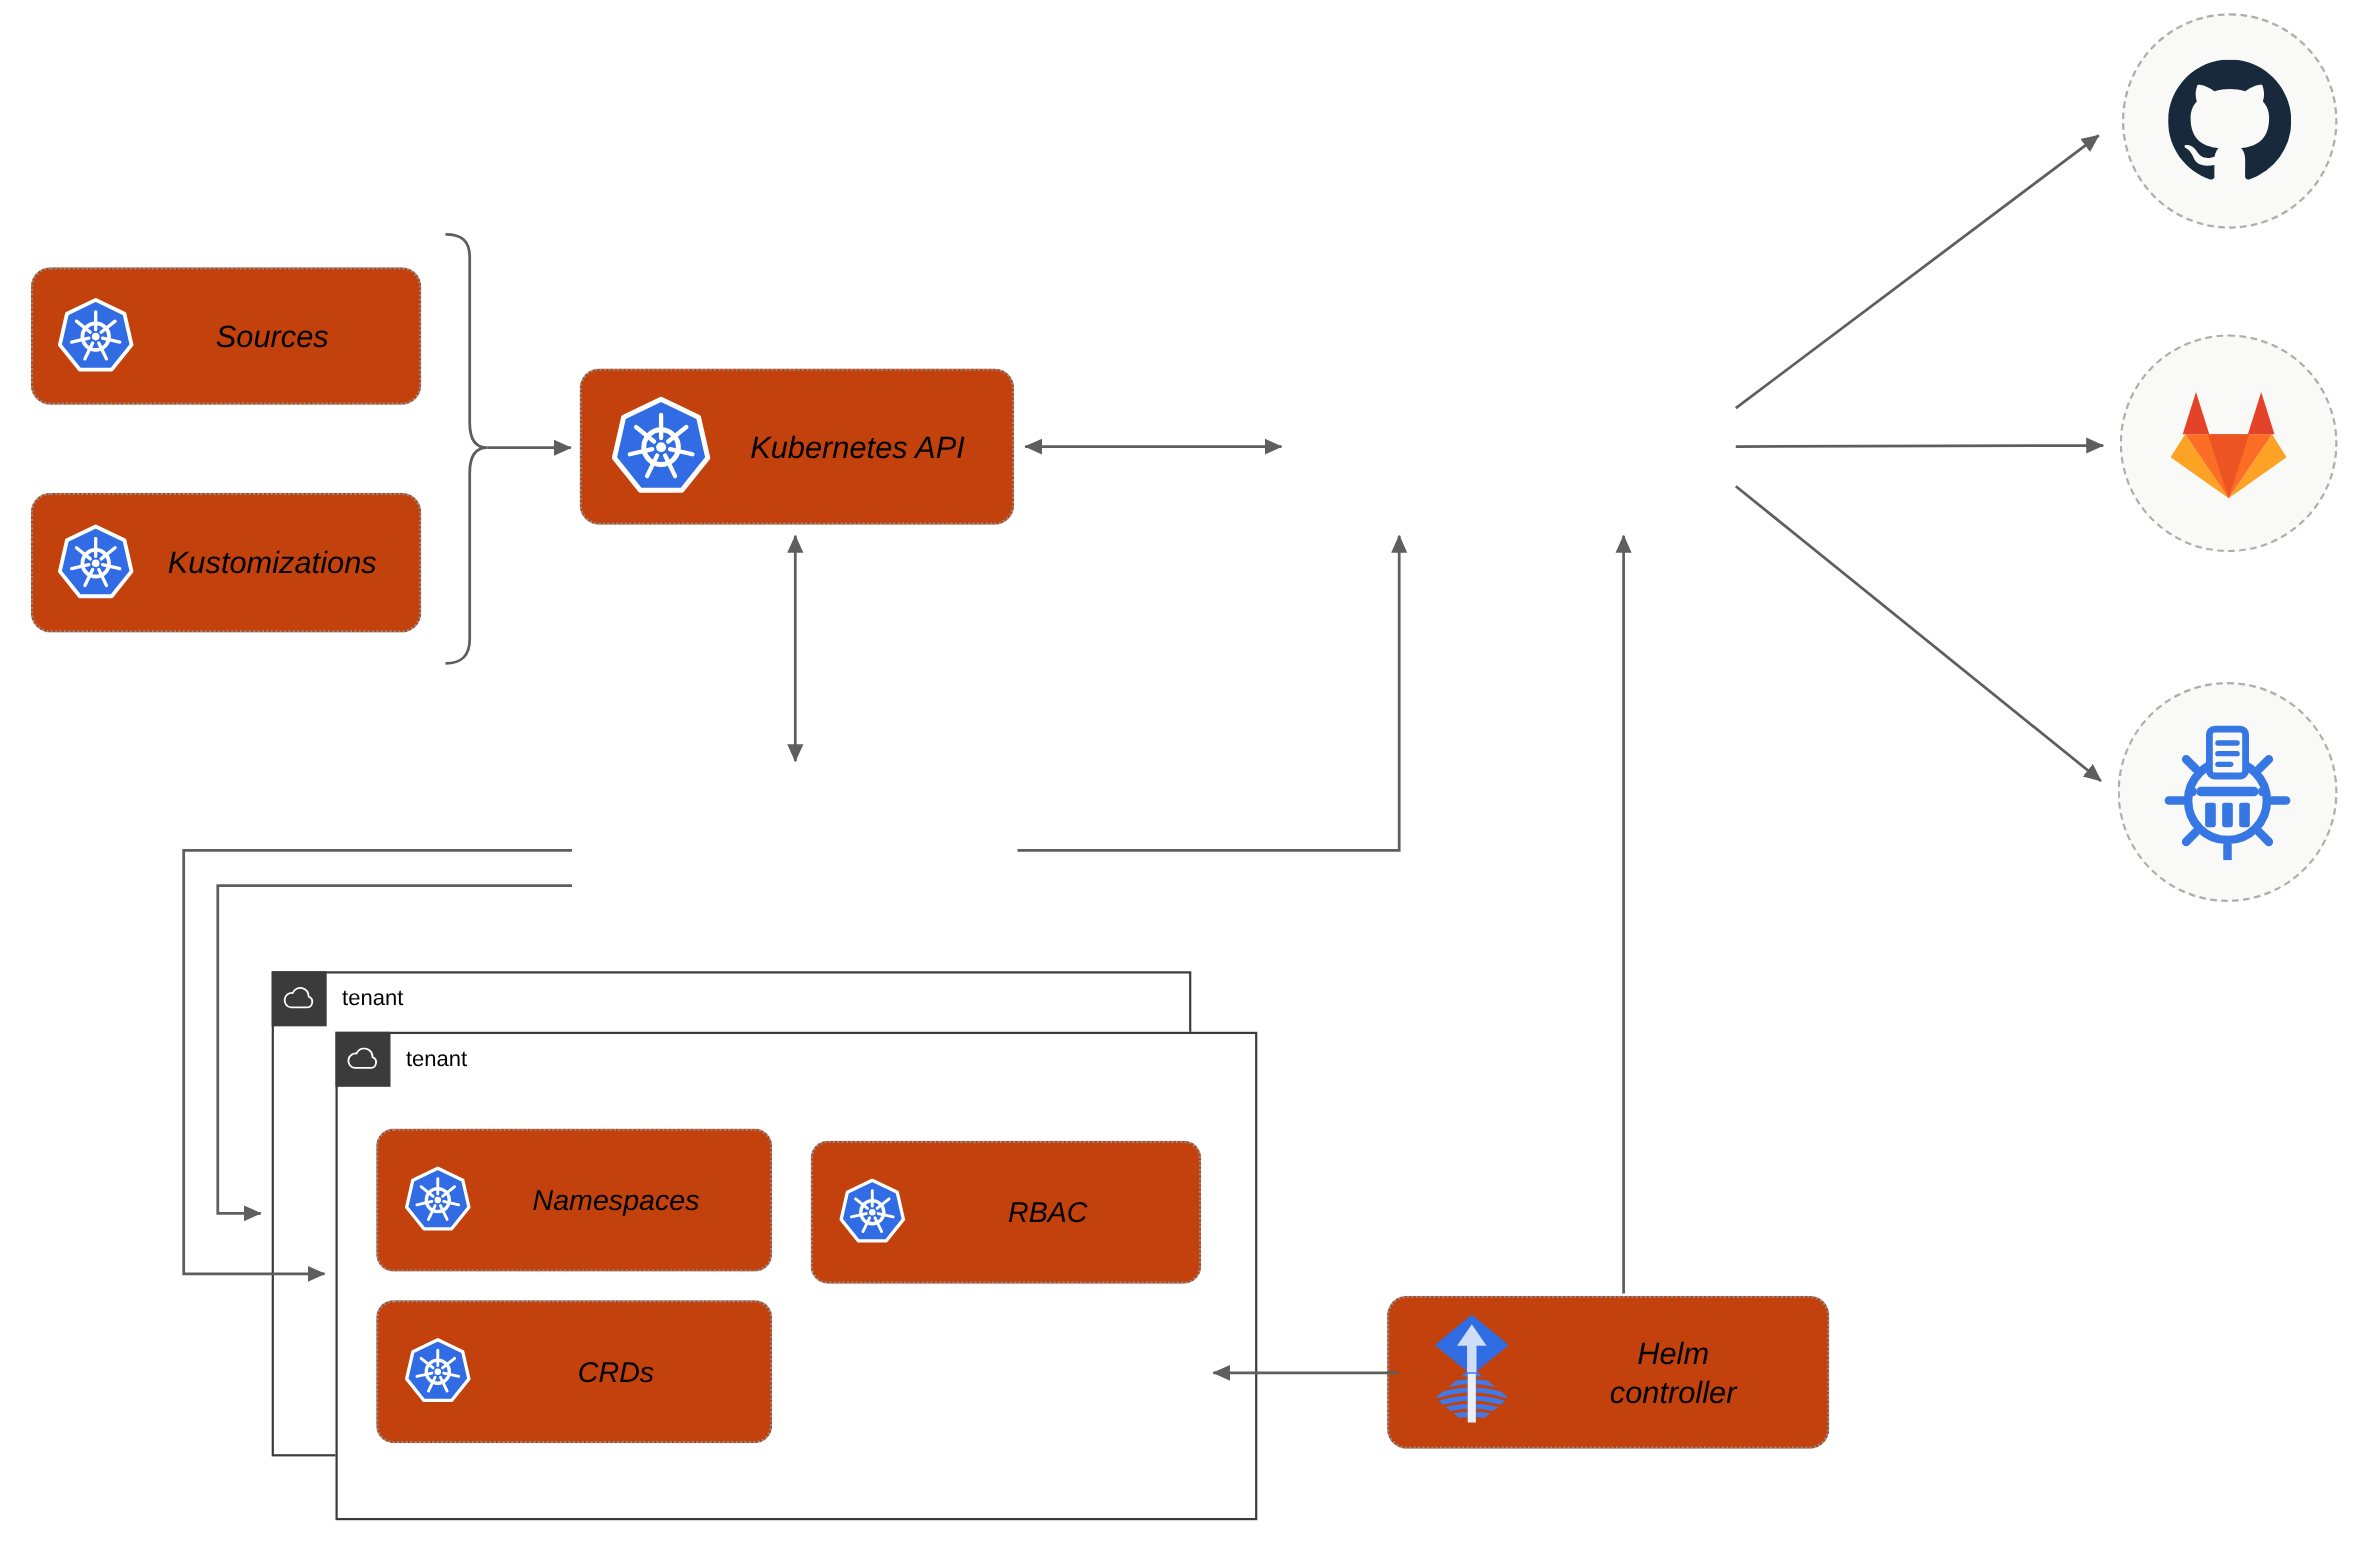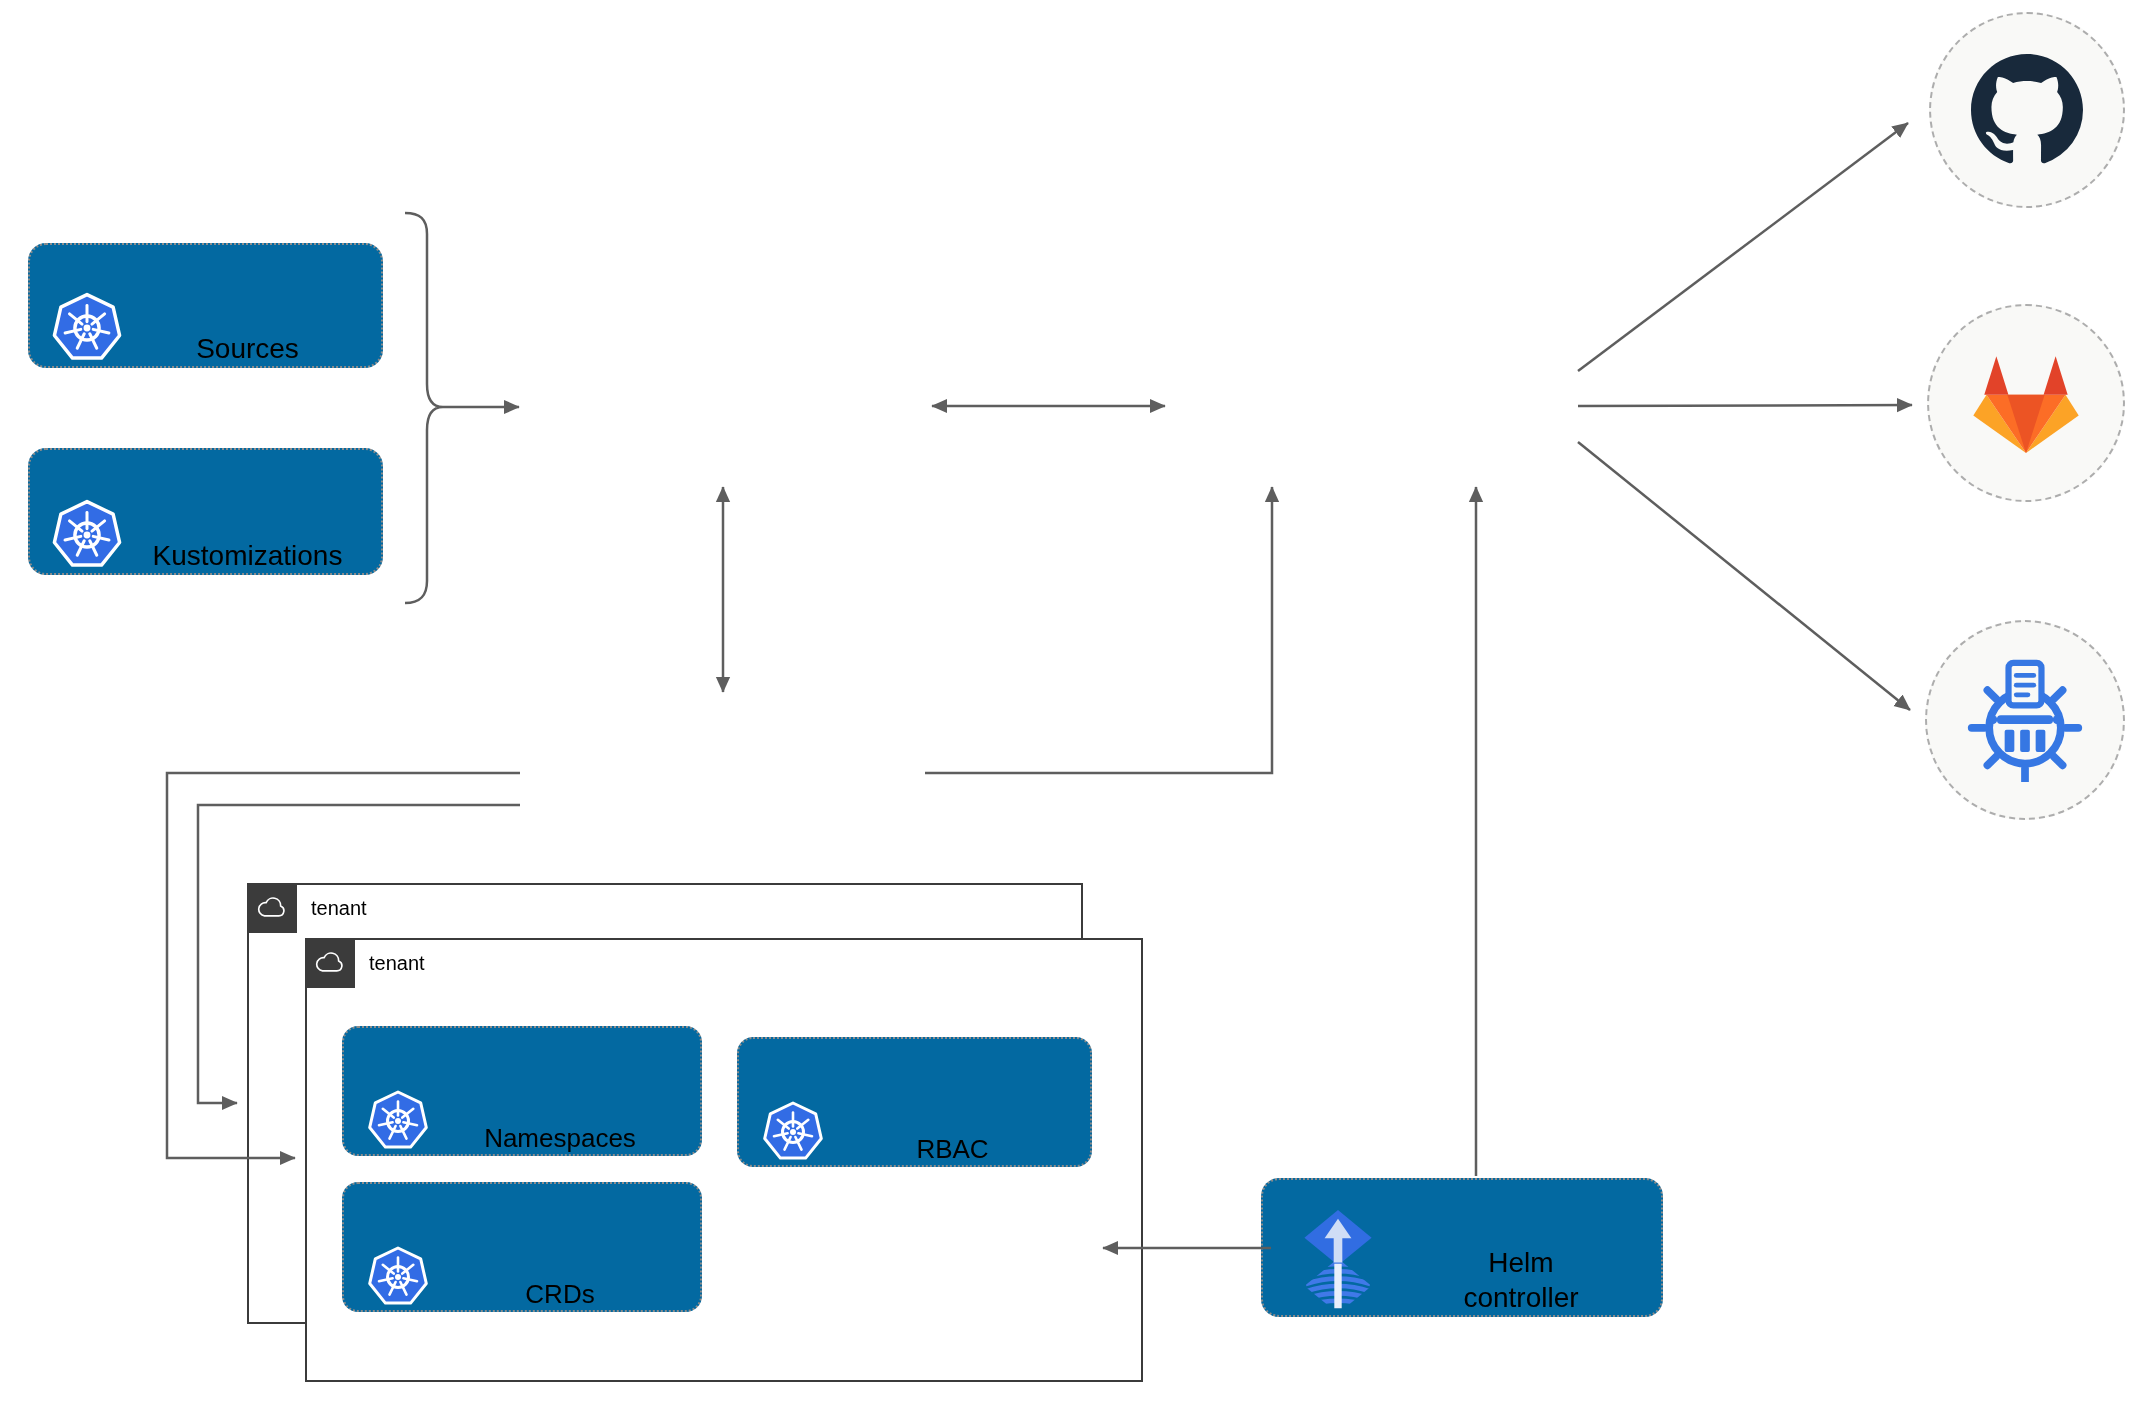--- a/index.html
+++ b/index.html
@@ -1,19 +1,19 @@
 <!DOCTYPE html>
 <html><head>
 <meta charset="utf-8">
 <style>
   html,body{margin:0;padding:0;background:#ffffff;}
   #canvas{position:relative;width:2144px;height:1407px;background:#ffffff;overflow:hidden;
           font-family:"Liberation Sans",sans-serif;color:#000;}
-  .dnode{position:absolute;background:#0369a1;border:2px dotted #8c8c8c;border-radius:18px;
-         display:flex;align-items:flex-end;box-sizing:border-box;}
+  .dnode{position:absolute;background:#c2410c;border:2px dotted #8c8c8c;border-radius:18px;
+         display:flex;align-items:center;box-sizing:border-box;font-style:italic;}
   .dnode .ic{flex:0 0 auto;display:flex;align-items:center;justify-content:center;}
   .dnode .lbl{flex:1;text-align:center;font-size:28px;line-height:1.25;padding-right:10px;}
   .dnode .lbl.wrap{max-width:170px;margin:0 auto;padding-right:0;}
   .itemnode{border-radius:16px;}
   .itemnode .lbl{font-size:26px;}
   .tenantbox{position:absolute;background:#ffffff;border:2.5px solid #3b3b3b;box-sizing:border-box;}
   .tenantbadge{position:absolute;left:-2.5px;top:-2.5px;width:50px;height:50px;background:#3b3b3b;
                display:flex;align-items:center;justify-content:center;}
   .tenantlabel{position:absolute;left:62px;top:12px;font-size:20px;}
   .endpoint{position:absolute;border:2.5px dashed #adadad;border-radius:50%;background:#f9f9f7;
@@ -180,20 +180,28 @@
 
   <div class="dnode z20" style="left:28px;top:448px;width:355px;height:127px;">
     <span class="ic" style="margin-left:20px">
       <svg width="74" height="76">
           <use href="#sym-k8s"></use>
         </svg>
       </span>
     <span class="lbl">Kustomizations</span>
   </div>
 
+  <div class="dnode z20" style="left:527px;top:335px;width:395px;height:142px;">
+    <span class="ic" style="margin-left:24px">
+      <svg width="96" height="99">
+          <use href="#sym-k8s"></use>
+        </svg>
+      </span>
+    <span class="lbl">Kubernetes API</span>
+  </div>
 
 
 
   <div class="dnode z20" style="left:1261px;top:1178px;width:402px;height:139px;">
     <span class="ic" style="margin-left:32px">
       <svg width="86" height="105">
           <use href="#sym-flux"></use>
         </svg>
       </span>
     <span class="lbl wrap">Helm controller</span>

